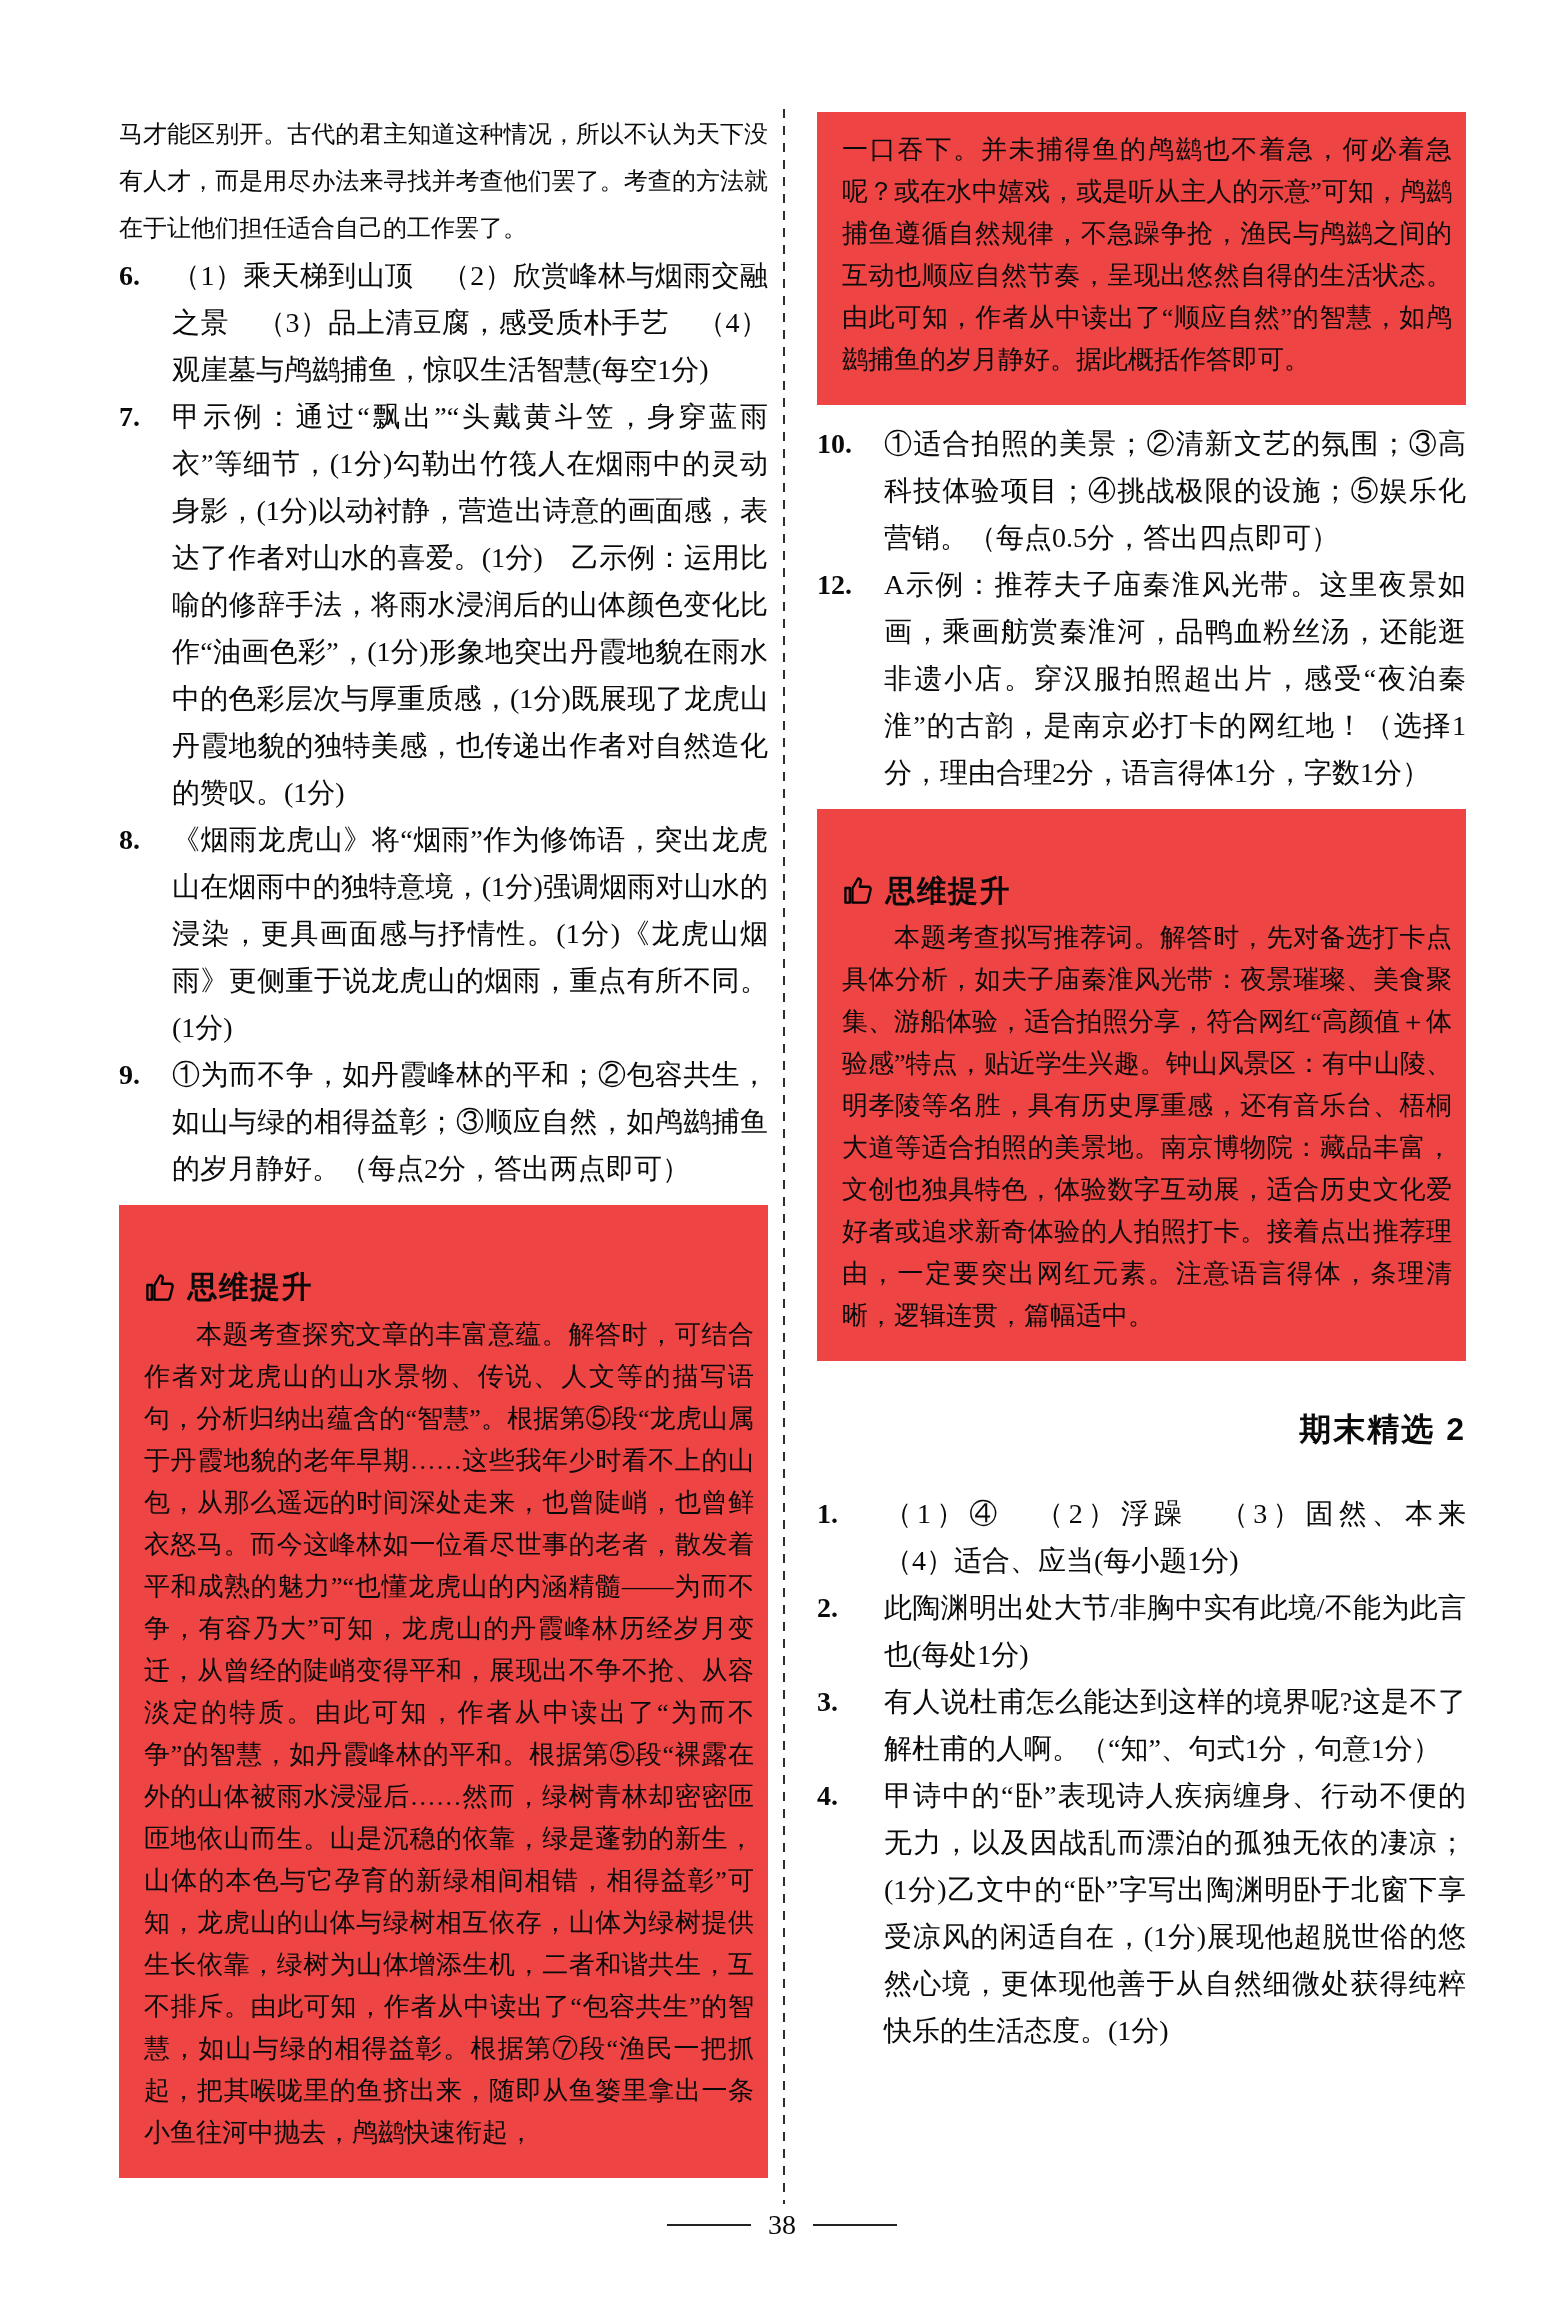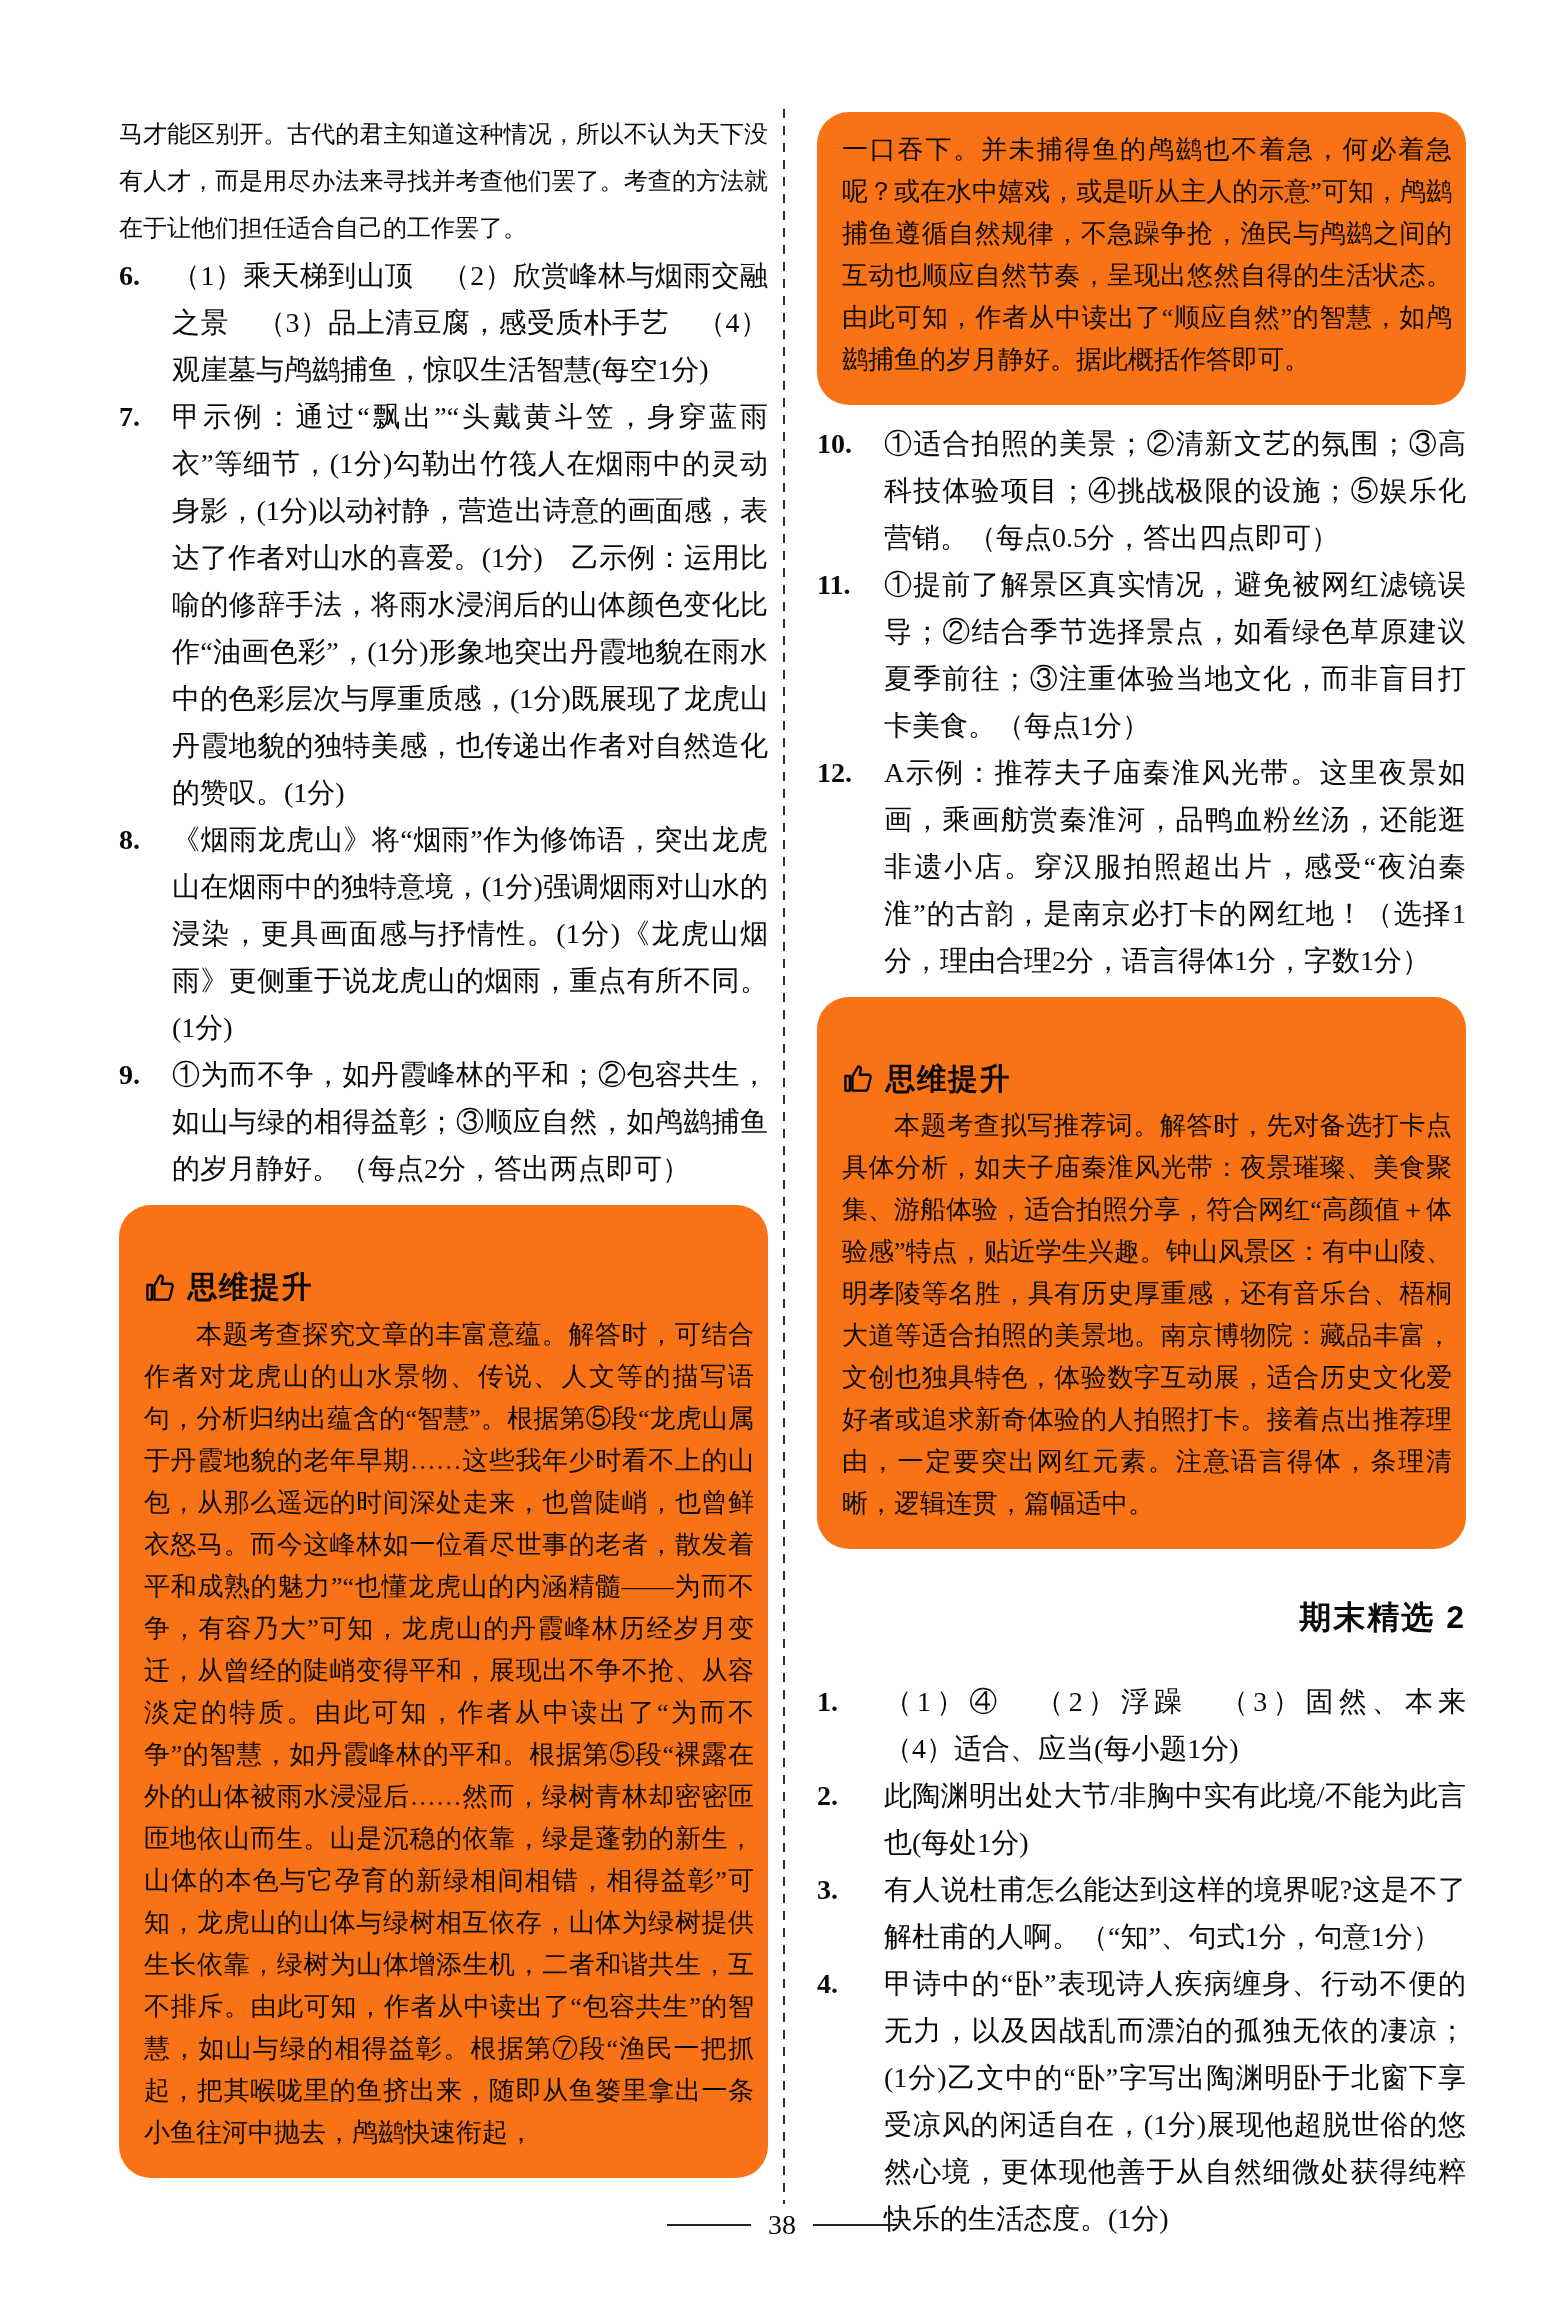--- a/index.html
+++ b/index.html
@@ -26,24 +26,23 @@
 
   .item { display:flex; }
   .item .num {
     flex:none; width:53px;
     font-weight:bold; font-size:28px; line-height:47px;
   }
   .col-right .item .num { width:67px; }
   .item .text { flex:1; font-size:28px; line-height:47px; text-align:justify; }
 
   .tipbox {
-    background:#f97316;
+    background:#ef4444;
     padding:17px 14px 24px 25px;
     margin-top:13px;
-    border-radius:32px;
   }
   .tipbox.cont { margin-top:1.3px; margin-bottom:14.5px; }
   .tiphead { display:flex; align-items:center; gap:10.5px; margin-bottom:6.6px;margin-top:45px; }
   .tiplabel {
     font-weight:bold; font-size:30px; line-height:40px;
     font-family:"Liberation Sans","DejaVu Sans",sans-serif;
     letter-spacing:1.3px;
   }
   .tipicon { display:inline-flex; }
   .tipicon svg { display:block; }
@@ -106,24 +105,20 @@
   <div class="col col-right">
     <div class="tipbox cont">
       <p class="tiptext">一口吞下。并未捕得鱼的鸬鹚也不着急，何必着急呢？或在水中嬉戏，或是听从主人的示意”可知，鸬鹚捕鱼遵循自然规律，不急躁争抢，渔民与鸬鹚之间的互动也顺应自然节奏，呈现出悠然自得的生活状态。由此可知，作者从中读出了“顺应自然”的智慧，如鸬鹚捕鱼的岁月静好。据此概括作答即可。</p>
     </div>
 
     <div class="item">
       <span class="num">10.</span>
       <span class="text">①适合拍照的美景；②清新文艺的氛围；③高科技体验项目；④挑战极限的设施；⑤娱乐化营销。（每点0.5分，答出四点即可）</span>
     </div>
     <div class="item">
-      <span class="num">11.</span>
-      <span class="text">①提前了解景区真实情况，避免被网红滤镜误导；②结合季节选择景点，如看绿色草原建议夏季前往；③注重体验当地文化，而非盲目打卡美食。（每点1分）</span>
-    </div>
-    <div class="item">
       <span class="num">12.</span>
       <span class="text">A示例：推荐夫子庙秦淮风光带。这里夜景如画，乘画舫赏秦淮河，品鸭血粉丝汤，还能逛非遗小店。穿汉服拍照超出片，感受“夜泊秦淮”的古韵，是南京必打卡的网红地！（选择1分，理由合理2分，语言得体1分，字数1分）</span>
     </div>
 
     <div class="tipbox">
       <div class="tiphead">
         <span class="tipicon">
           <svg width="33" height="33" viewBox="0 0 24 24">
             <path d="M2.5 10.2h3.2v10.6H2.5z M7.6 20.8V10.4l4.1-7.1c1.2 0 2.1.9 2 2.1l-.8 3.9h6.3c1.1 0 1.9 1 1.6 2.1l-1.9 7.6c-.2.9-1 1.8-2 1.8H7.6z" fill="none" stroke="#000" stroke-width="1.7" stroke-linejoin="round"></path>
           </svg>

